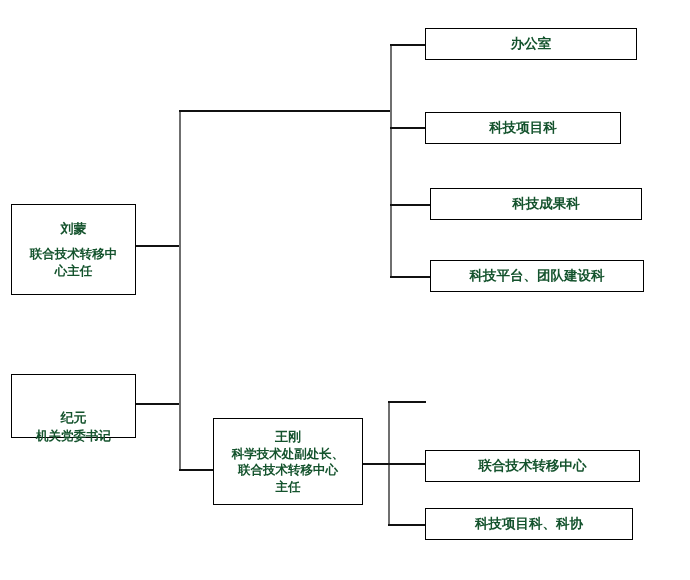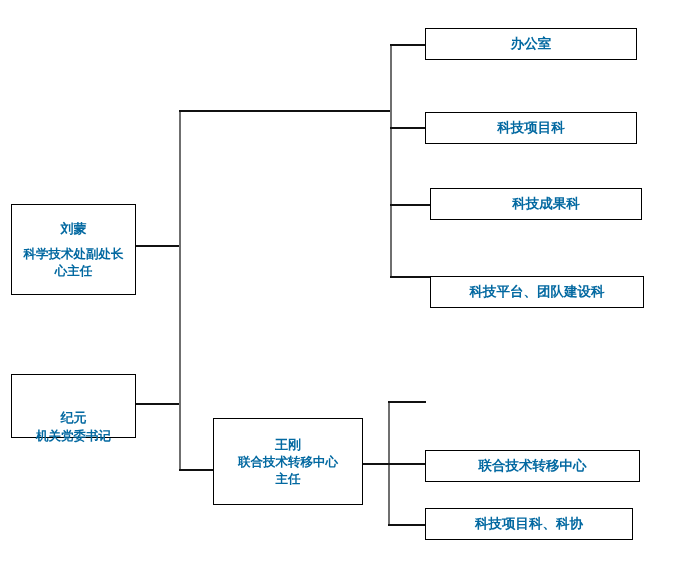--- a/index.html
+++ b/index.html
@@ -20,21 +20,21 @@
   .node-box {
     position: absolute;
     box-sizing: border-box;
     border: 1.5px solid #000000;
     background: #ffffff;
     display: flex;
     flex-direction: column;
     align-items: center;
     justify-content: center;
     text-align: right;
-    color: #0369a1;
+    color: #14532d;
     font-weight: bold;
     z-index: 3;
   }
   .node-line {
     display: block;
     line-height: 1.32;
     white-space: nowrap;
   }
   
   .box-liu {
@@ -62,23 +62,23 @@
     font-size: 12.5px;
     padding: 2px 6px;
   }
   .box-wang .node-line.name { font-size: 13px; margin-bottom: 1px; }
   
   .dept {
     font-size: 13.5px;
     height: 32px;
   }
   .dept-0 { left: 425px; top: 28px;  width: 212px; }
-  .dept-1 { left: 425px; top: 112px; width: 212px; }
+  .dept-1 { left: 425px; top: 112px; width: 196px; }
   .dept-2 { left: 430px; top: 188px; width: 212px; padding-left: 20px; }
-  .dept-3 { left: 430px; top: 260px; width: 214px; margin-top: 16px; }
+  .dept-3 { left: 430px; top: 260px; width: 214px; }
   .dept-4 { left: 425px; top: 386px; width: 209px; }
   .dept-5 { left: 425px; top: 450px; width: 215px; }
   .dept-6 { left: 425px; top: 508px; width: 208px; }
 
   
   .conn {
     position: absolute;
     background: #111111;
     z-index: 1;
   }
@@ -111,31 +111,32 @@
   <div class="conn h" style="left:363px; top:463px; width:27px;"></div>
 
   <div class="conn v grey" style="left:388px; top:401px; height:123px;"></div>
 
   <div class="conn h" style="left:388px; top:401px; width:38px;"></div>
   <div class="conn h" style="left:388px; top:463px; width:38px;"></div>
   <div class="conn h" style="left:388px; top:524px; width:38px;"></div>
 
   <div class="node-box box-liu">
     <span class="node-line name">刘蒙</span>
-    <span class="node-line">科学技术处副处长</span>
+    <span class="node-line">联合技术转移中</span>
     <span class="node-line">心主任</span>
   </div>
 
   <div class="node-box box-ji">
     <span class="node-line name">纪元</span>
     <span class="node-line">机关党委书记</span>
   </div>
 
   <div class="node-box box-wang">
     <span class="node-line name">王刚</span>
+    <span class="node-line">科学技术处副处长、</span>
     <span class="node-line">联合技术转移中心</span>
     <span class="node-line">主任</span>
   </div>
 
   <div class="node-box dept dept-0">
     <span class="node-line">办公室</span>
   </div>
 
   <div class="node-box dept dept-1">
     <span class="node-line">科技项目科</span>

